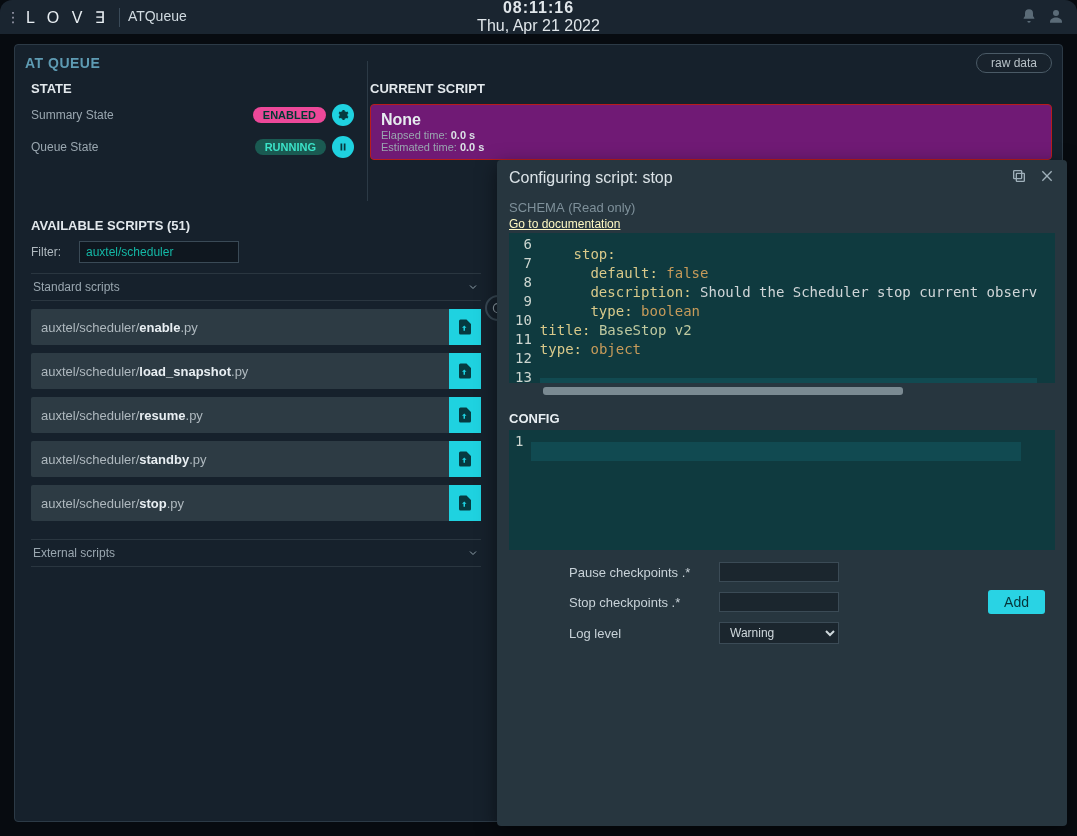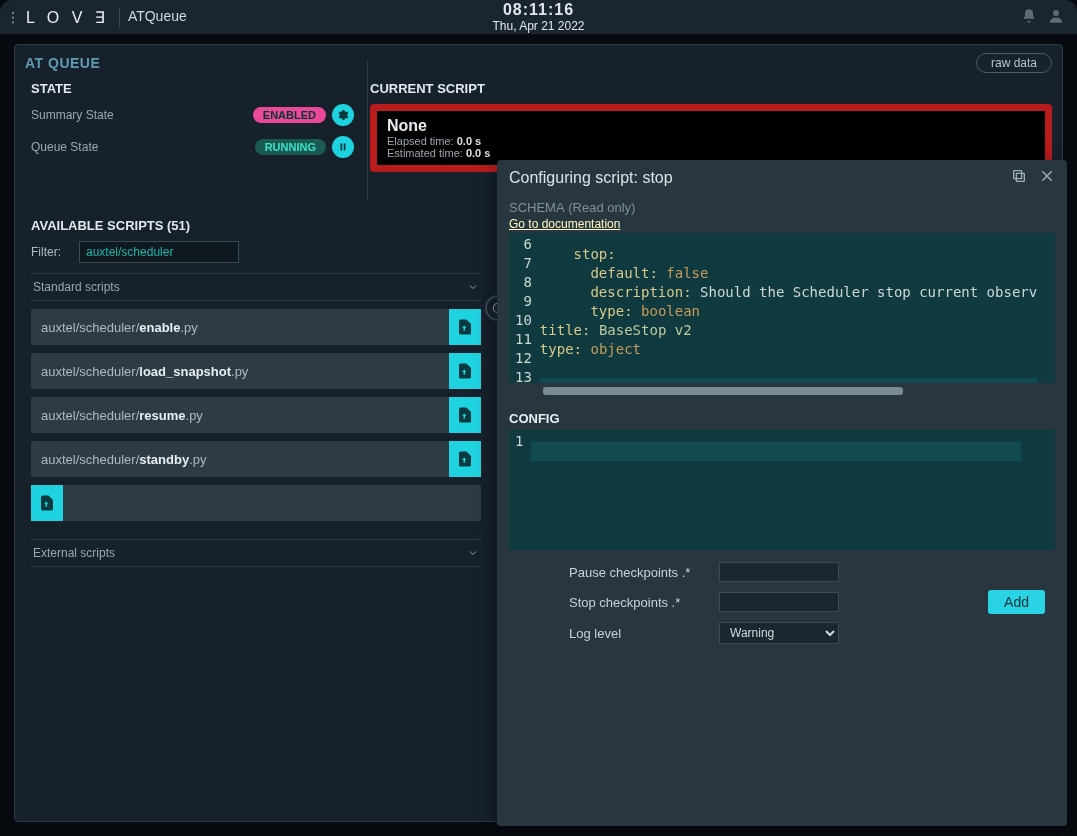--- a/index.html
+++ b/index.html
@@ -5,21 +5,21 @@
   html,body{margin:0;padding:0;background:#070b10;color:#cfd8dc;font-family:Arial,Helvetica,sans-serif;font-size:13px;width:1077px;height:836px;overflow:hidden}
   *{box-sizing:border-box}
   
   .topbar{height:34px;background:#1a2530;display:flex;align-items:center;border-top-left-radius:12px;border-top-right-radius:12px}
   .topbar .menu-icon{width:26px;text-align:center;color:#aab;cursor:pointer;font-size:14px;letter-spacing:0}
   .topbar .logo{display:flex;gap:6px;margin-left:0}
   .topbar .logo .brand{font-family:Arial;color:#e8eef2;font-size:16px;letter-spacing:4px;font-weight:300}
   .topbar .logo .app{border-left:1px solid #3a4a58;padding-left:8px;margin-left:4px;font-size:14px;color:#d0dae0}
   .topbar .clock{position:absolute;left:50%;transform:translateX(-50%);text-align:center;color:#e0e6ea}
   .topbar .clock .time{font-size:16px;font-weight:bold;letter-spacing:1px}
-  .topbar .clock .date{font-size:12px}
+  .topbar .clock .date{font-size:16px}
   .topbar .right{margin-left:auto;display:flex;align-items:center;gap:10px;padding-right:12px}
   .topbar .right .icon{color:#5b6b77}
   .topbar .right .bell,.topbar .right .user{position:relative;z-index:2}
   
   .page{position:absolute;top:44px;left:14px;right:14px;bottom:14px;background:#16212c;border:1px solid #2c3a46;border-radius:4px;padding:8px 10px 10px 10px}
   .page-head{display:flex;align-items:center;margin-bottom:4px}
   .page-title{color:#5e9bb3;font-size:14px;font-weight:bold;letter-spacing:0.5px}
   .raw-btn{margin-left:auto;border:1px solid #4a5a66;background:#18222c;color:#b8c2c8;font-size:12px;padding:2px 14px;border-radius:10px;cursor:pointer}
   .content{display:flex;height:calc(100% - 24px)}
   .left{width:335px;padding:4px 6px 0 6px}
@@ -29,21 +29,21 @@
   .state-row{display:flex;align-items:center;justify-content:space-between;margin-bottom:10px}
   .state-row .label{color:#9aa7b0;font-size:12px}
   .state-row .right-ctrl{display:flex;align-items:center;gap:6px}
   .badge{display:inline-block;padding:2px 10px;border-radius:10px;font-size:11px;font-weight:bold;min-width:70px;text-align:center}
   .badge.enabled{background:#ec4899;color:#003a33}
   .badge.running{background:#1a5a52;color:#3be3c8}
   .circ-btn{width:22px;height:22px;border-radius:50%;background:#1fd2e0;display:flex;align-items:center;justify-content:center;cursor:pointer}
   .circ-btn svg{width:12px;height:12px}
   .vdiv{border-right:1px solid #2c3a46;height:140px;position:absolute;left:352px;top:16px}
   
-  .curscript{background:#000000;border:7px solid #b91c1c;border-radius:4px;padding:6px 10px;margin-top:4px}
+  .curscript{background:#701a75;border:1px solid #b91c1c;border-radius:4px;padding:6px 10px;margin-top:4px}
   .curscript .name{color:#e6ecef;font-size:16px;font-weight:bold}
   .curscript .tm{font-size:11px;color:#9aa7b0}
   .curscript .tm b{color:#dbe2e6;font-weight:bold}
   
   .avail{margin-top:60px}
   .filter-row{display:flex;align-items:center;gap:18px;font-size:12px;color:#b0bac0;margin:4px 0 10px 0}
   .filter-row input{background:#0f171f;border:1px solid #3a4a56;color:#14b8a6;padding:3px 6px;width:160px;font-size:12px}
   .group-head{display:flex;align-items:center;justify-content:space-between;padding:6px 2px;border-top:1px solid #2a3640;border-bottom:1px solid #2a3640;color:#9aa7b0;font-size:12px;cursor:pointer;margin-top:6px}
   .script-item{display:flex;align-items:center;background:#2d3b44;margin-top:8px;height:36px;border-radius:2px}
   .script-item .txt{flex:1;padding-left:10px;font-size:13px;color:#aeb8be}
@@ -191,20 +191,21 @@
             </div>
             <div class="script-item">
               <span class="txt">auxtel/scheduler/<b>standby</b>.py</span>
               <span class="launch">
                 <svg viewBox="0 0 24 24" fill="#063a40">
                   <path d="M14 2H6a2 2 0 00-2 2v16a2 2 0 002 2h12a2 2 0 002-2V8l-6-6zM8 13l3-3 3 3-2 0v4h-2v-4z"></path>
                 </svg>
               </span>
             </div>
             <div class="script-item">
+              <span class="txt">auxtel/scheduler/<b>stop</b>.py</span>
               <span class="launch">
                 <svg viewBox="0 0 24 24" fill="#063a40">
                   <path d="M14 2H6a2 2 0 00-2 2v16a2 2 0 002 2h12a2 2 0 002-2V8l-6-6zM8 13l3-3 3 3-2 0v4h-2v-4z"></path>
                 </svg>
               </span>
             </div>
           </div>
 
         <div class="group-head" style="width:450px;margin-top:18px">
           <span>External scripts</span>

